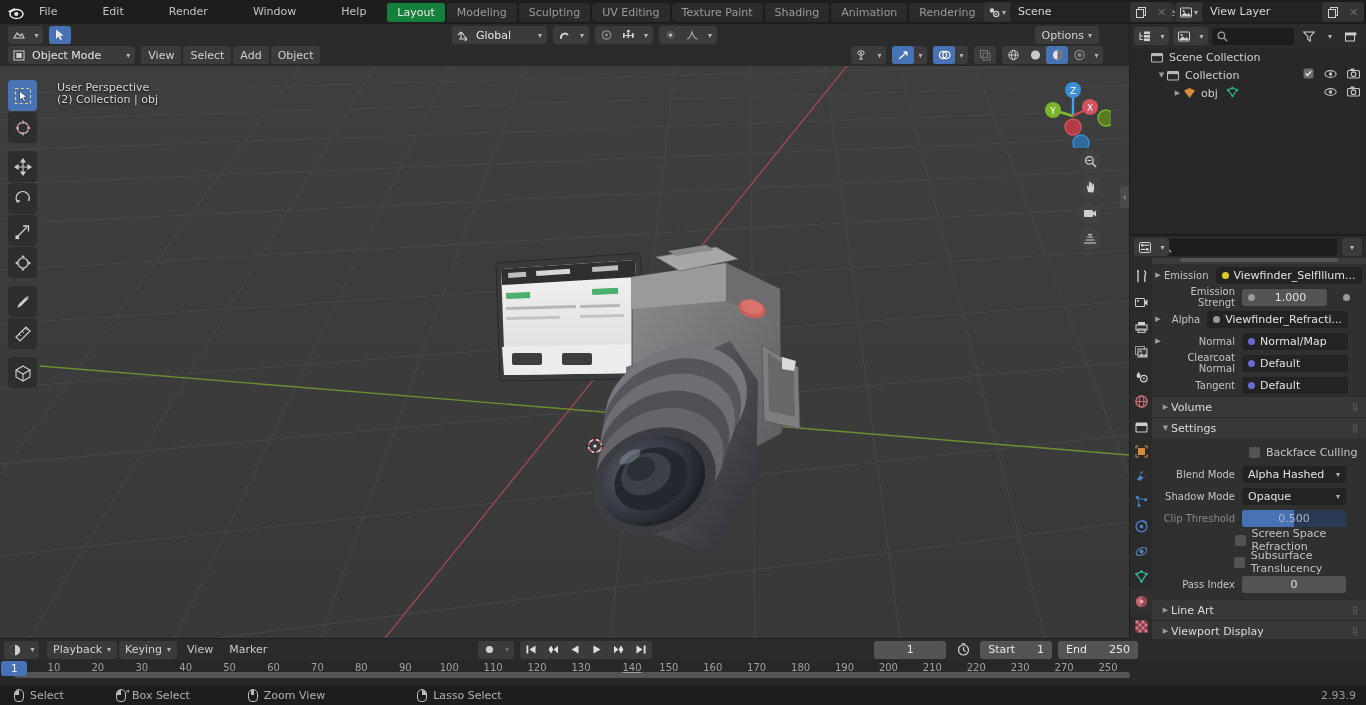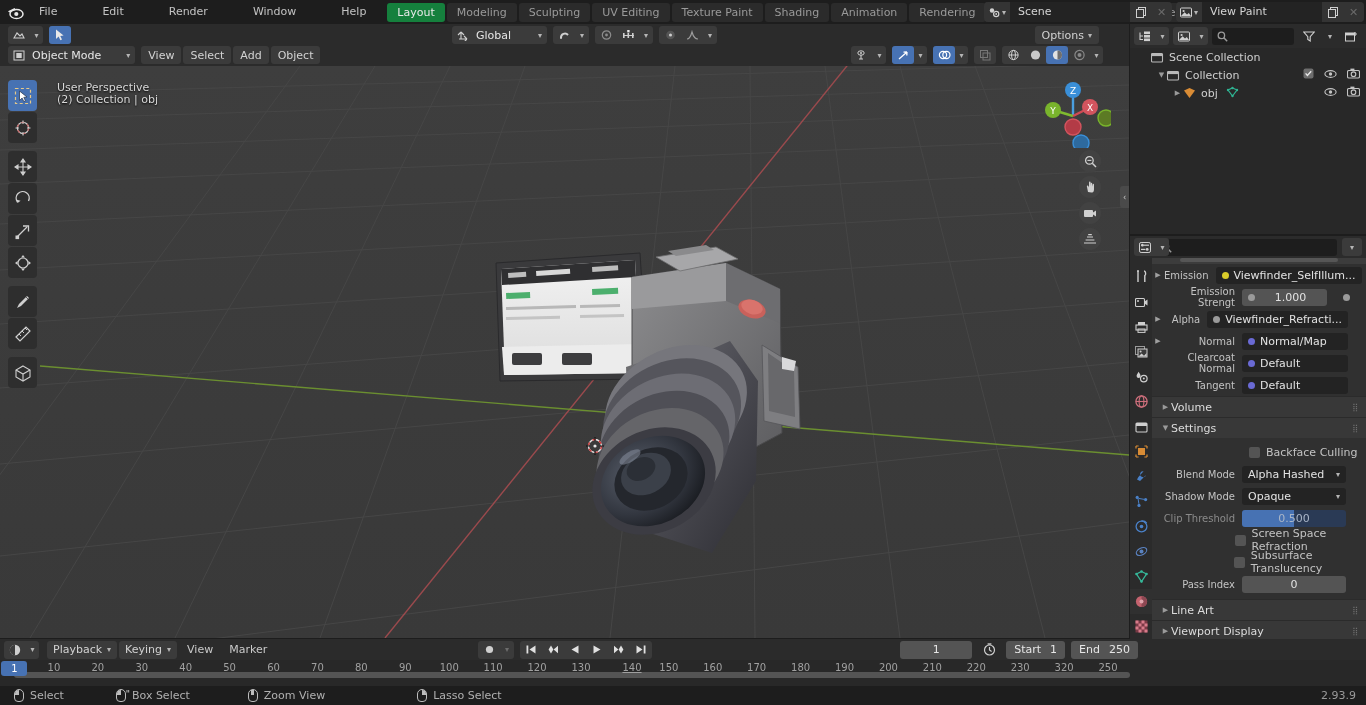--- a/index.html
+++ b/index.html
@@ -92,21 +92,21 @@
 
   
   .timeline{ position:absolute; left:0; top:639px; width:1366px; height:47px; background:#282828; }
   .tl-header{ height:21px; background:#2b2b2b; display:flex; align-items:center; padding:0 4px; }
   .tl-menu{ padding:0 8px; font-size:11px; color:#c9c9c9; height:18px; line-height:18px;}
   .tl-drop{ background:#3b3b3b; border-radius:3px; height:18px; display:inline-flex; align-items:center;
     padding:0 6px; font-size:11px; color:#d2d2d2; gap:5px; margin-right:2px;}
   .tl-num{ background:#545454; border-radius:3px; height:18px; width:72px; text-align:center;
     line-height:18px; font-size:11px; color:#e6e6e6;}
   .tl-se{ background:#545454; border-radius:3px; height:18px; display:inline-flex; align-items:center;
-    padding:0 8px; gap:9px; font-size:11px; color:#e6e6e6;}
+    padding:0 8px; gap:22px; font-size:11px; color:#e6e6e6;}
   .tl-ruler{ position:relative; height:20px; background:#282828; }
   .tl-tick{ position:absolute; top:2px; font-size:10px; color:#a0a0a0; transform:translateX(-50%);}
   .playhead{ position:absolute; top:1px; background:#4772b3; border-radius:3px; height:15px; width:26px;
     text-align:center; line-height:15px; font-size:10px; color:#fff; transform:translateX(-50%);}
   .scrollbar{ position:absolute; left:14px; bottom:2px; height:6px; background:#545454; border-radius:3px;}
 
   
   .status{ position:absolute; left:0; top:686px; width:1366px; height:19px; background:#1d1d1d;
     display:flex; align-items:center; font-size:11px; color:#b0b0b0; }
   .st-item{ display:flex; align-items:center; gap:6px; margin-left:14px; }
@@ -175,21 +175,21 @@
       </div>
       <div class="pillgrp">
         <div class="pillicon">
           <svg width="12" height="11" viewBox="0 0 12 11">
               <rect x="0.5" y="1" width="11" height="9" rx="1" fill="none" stroke="#d0d0d0"></rect>
               <circle cx="3.6" cy="4" r="1.1" fill="#d0d0d0"></circle>
               <path d="M1 9 L4.6 5.2 L7 7.6 L8.8 6 L11 9 Z" fill="#d0d0d0"></path>
             </svg>
           <span class="chev">▾</span>
         </div>
-        <div class="pillname">View Paint</div>
+        <div class="pillname">View Layer</div>
         <div class="pillbtn">
           <svg width="10" height="11" viewBox="0 0 10 11">
               <rect x="2.5" y="0.5" width="7" height="8" fill="none" stroke="#cfcfcf"></rect>
               <rect x="0.5" y="2.5" width="7" height="8" fill="#343434" stroke="#cfcfcf"></rect>
             </svg>
         </div>
         <div class="pillbtn dim">✕</div>
       </div>
     </div>
   </div>
@@ -1128,21 +1128,21 @@
         <div class="tl-tick" style="left: 632px; text-decoration: underline;">140</div>
         <div class="tl-tick" style="left: 668.824px;">150</div>
         <div class="tl-tick" style="left: 712.745px;">160</div>
         <div class="tl-tick" style="left: 756.667px;">170</div>
         <div class="tl-tick" style="left: 800.588px;">180</div>
         <div class="tl-tick" style="left: 844.51px;">190</div>
         <div class="tl-tick" style="left: 888.431px;">200</div>
         <div class="tl-tick" style="left: 932.353px;">210</div>
         <div class="tl-tick" style="left: 976.275px;">220</div>
         <div class="tl-tick" style="left: 1020.2px;">230</div>
-        <div class="tl-tick" style="left: 1064.12px;">320</div>
+        <div class="tl-tick" style="left: 1064.12px;">270</div>
         <div class="tl-tick" style="left: 1108.04px;">250</div>
         <div class="playhead" style="left: 14.3922px;">1</div>
       </div>
   </div>
 
   <div class="status">
     <div id="status-items" style="display:flex; align-items:center;">
         <div class="st-item" style="margin-left: 14px;">
           <span class="mouse l"></span>
           <span>Select</span>

